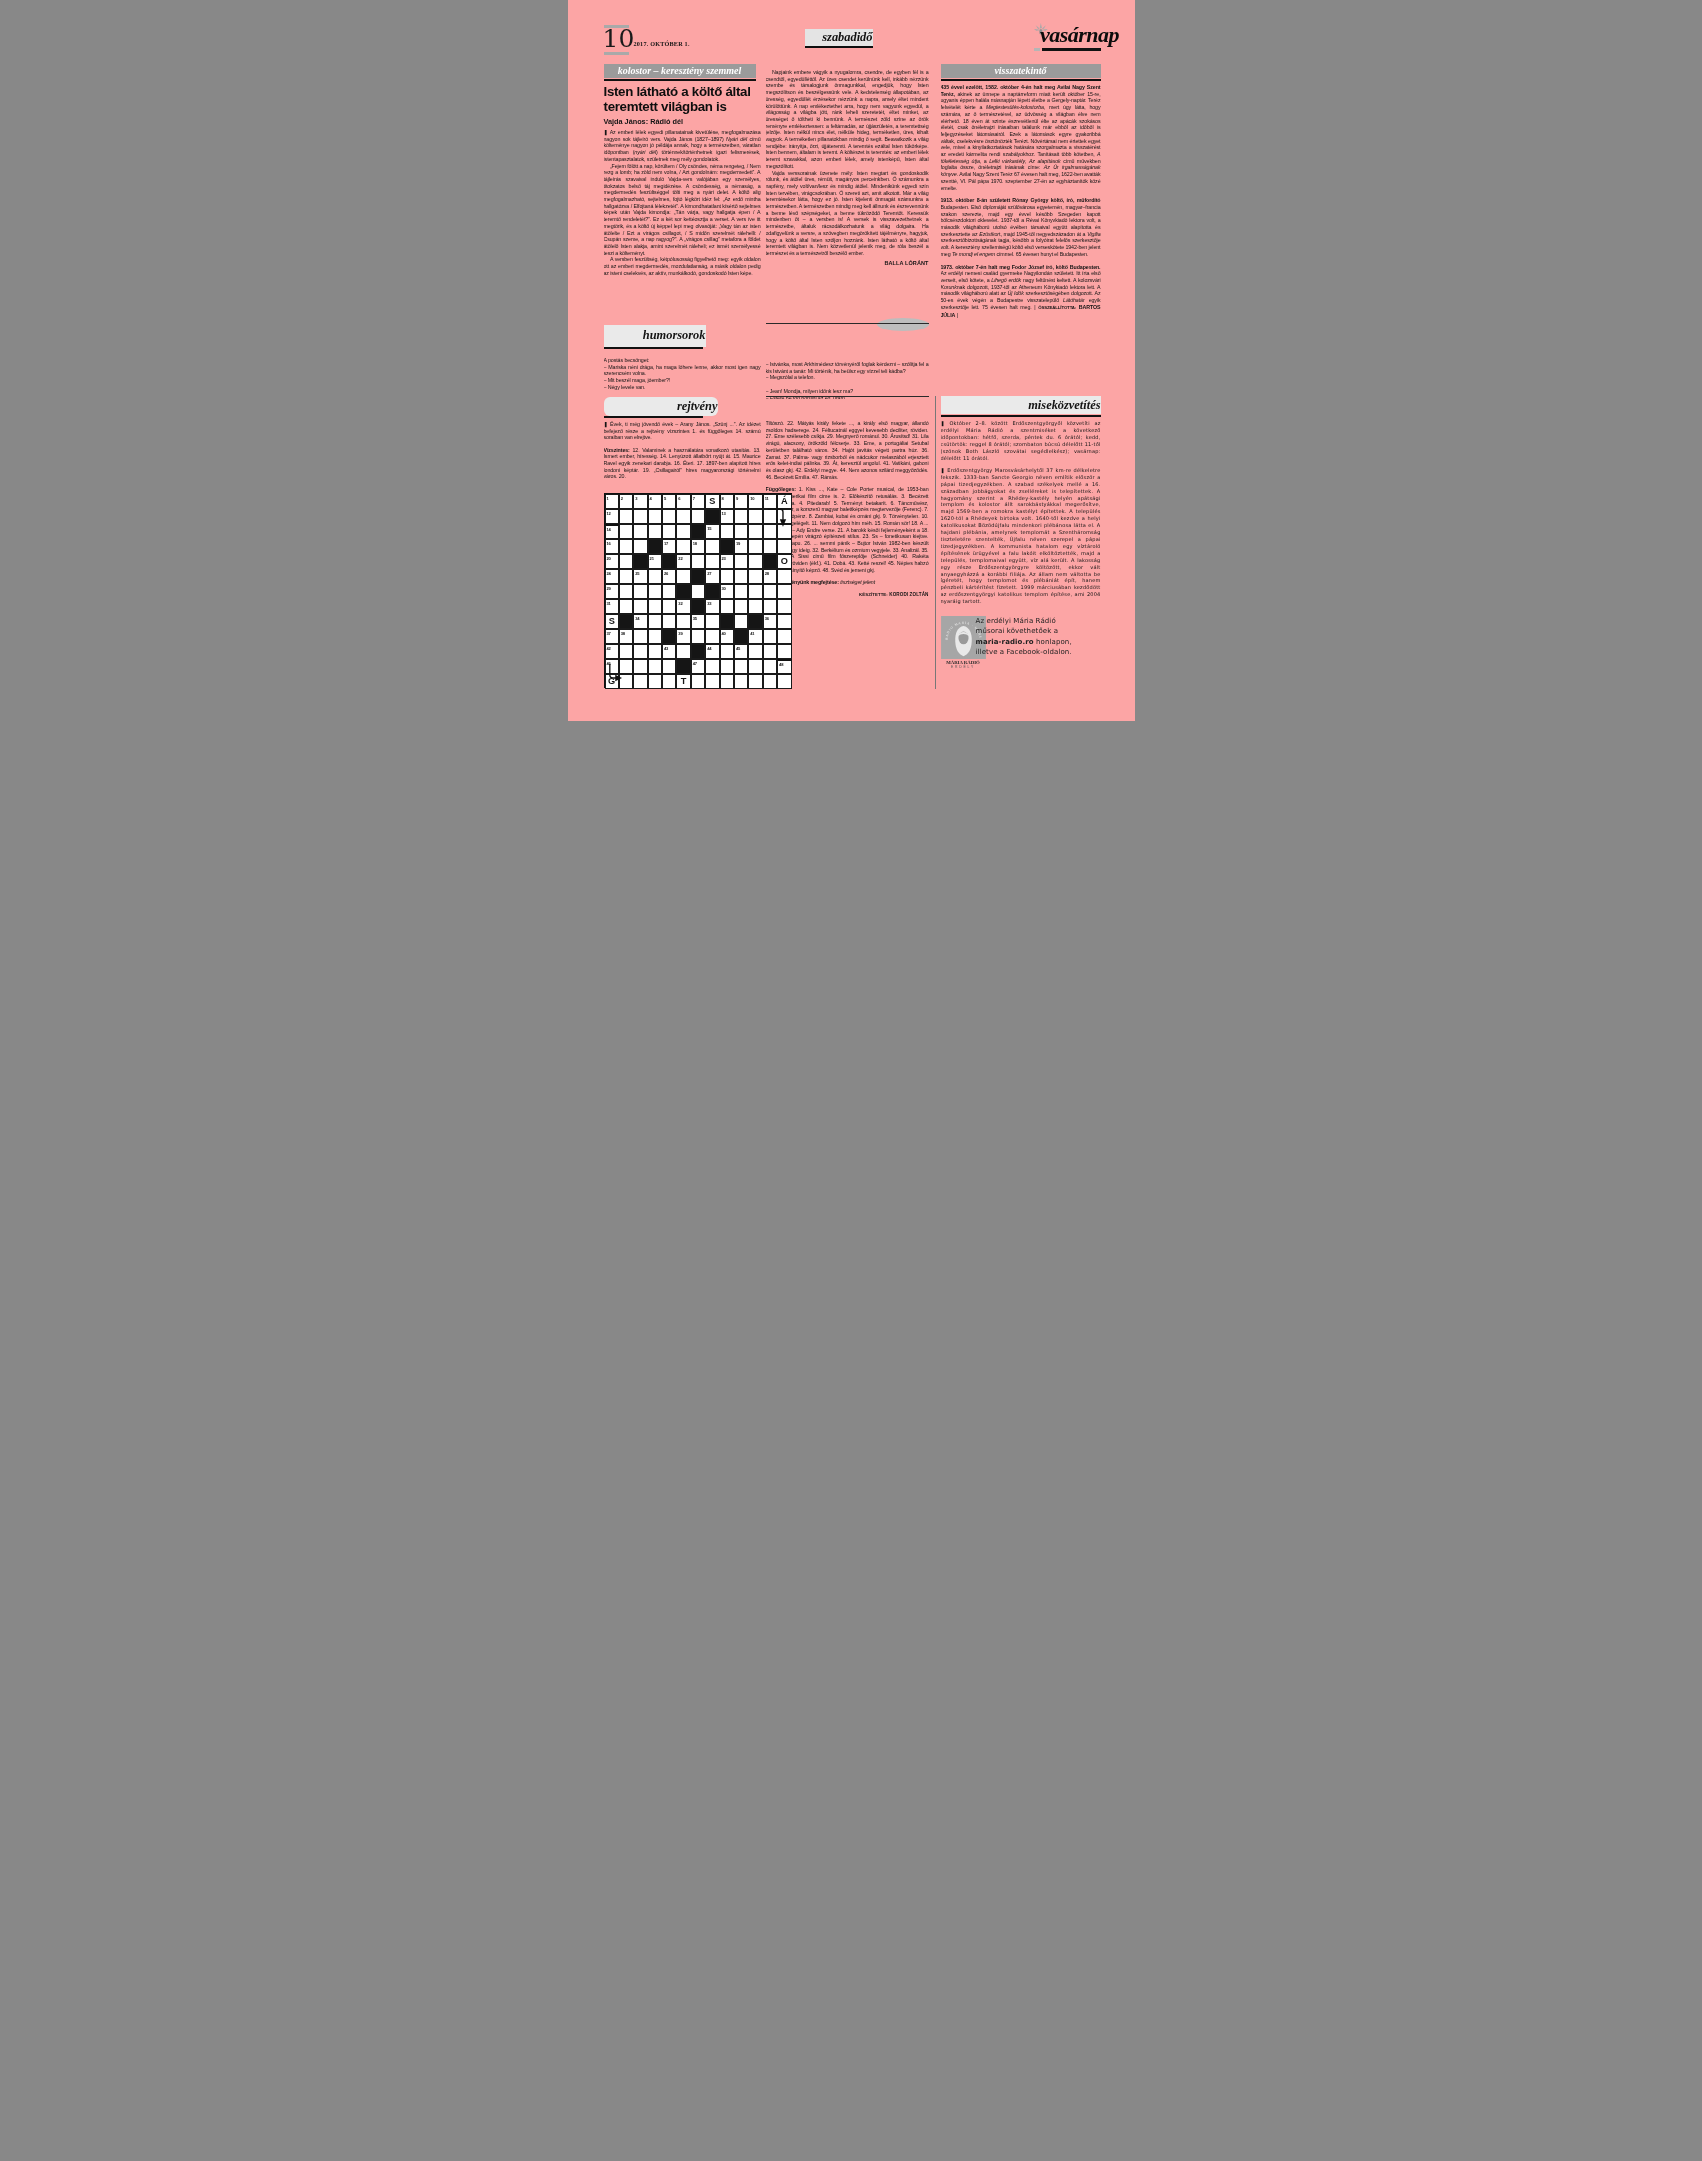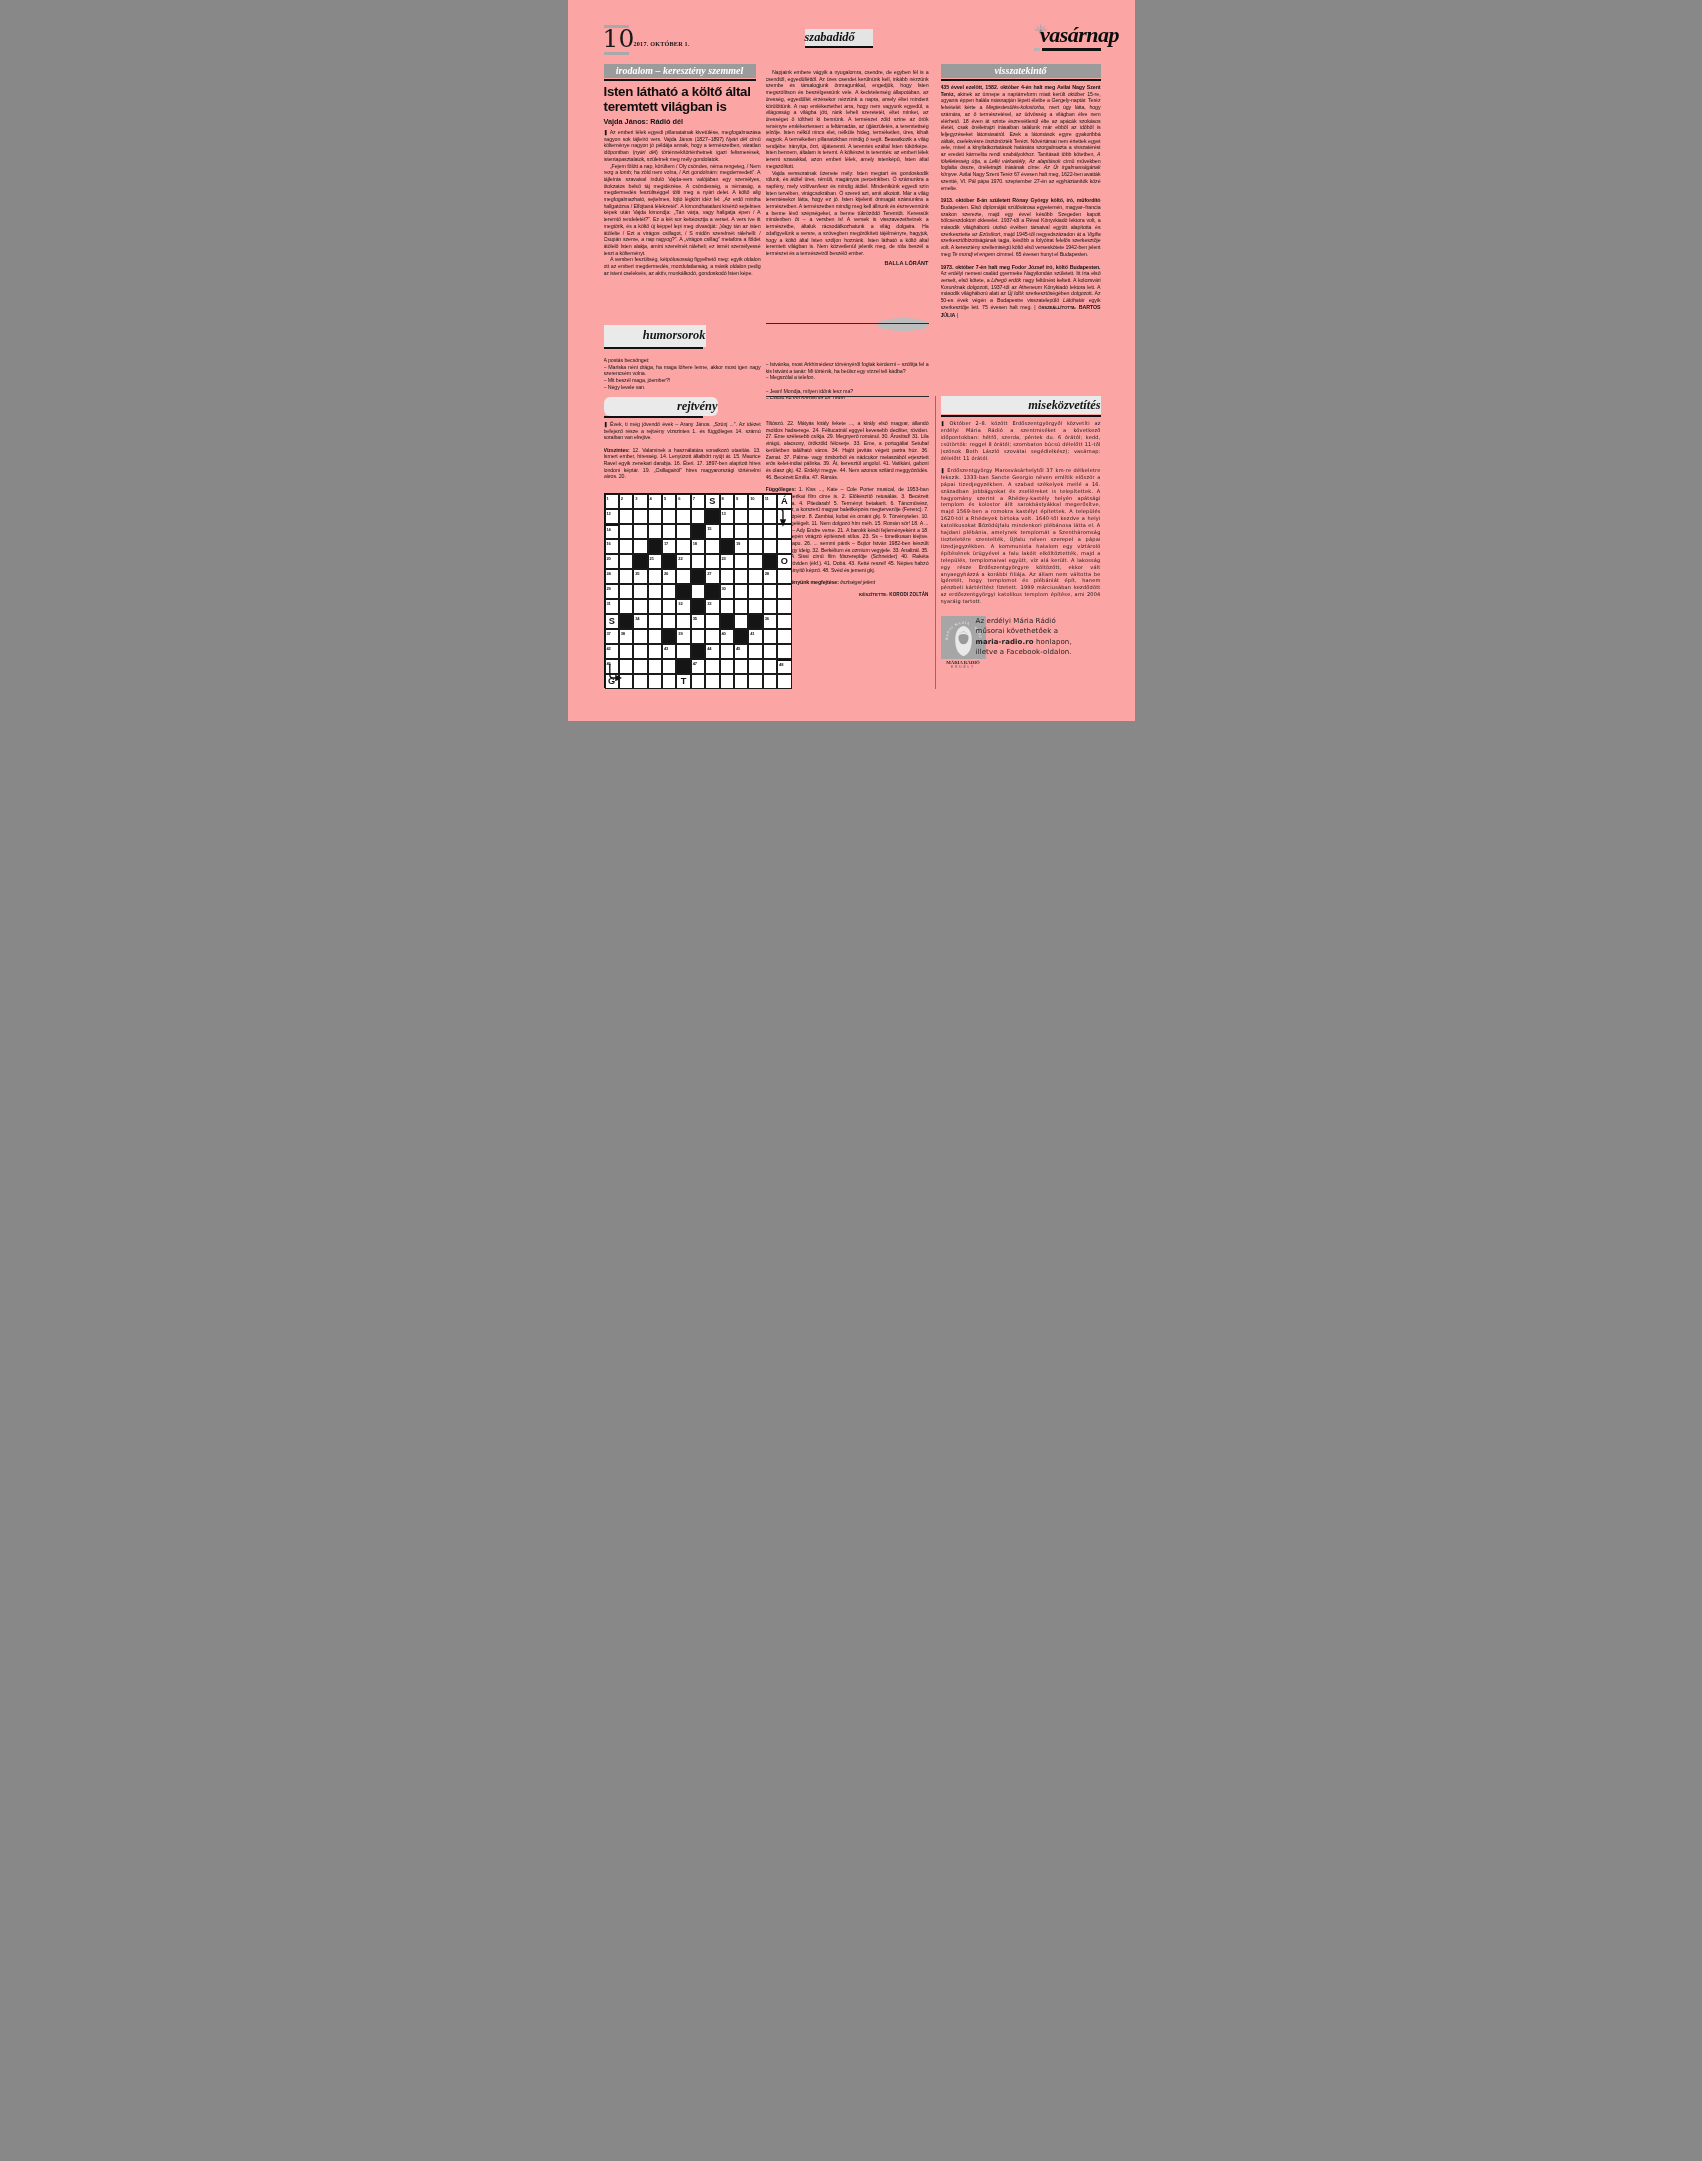--- a/index.html
+++ b/index.html
@@ -11,21 +11,21 @@
   }
   .abs { position:absolute; }
   .bar { background:#a9a9a9; }
   .blackrule { background:#111; }
   
   #hdr-num { left:35px; top:24px; font:400 25px "DejaVu Serif", serif; color:#1a1a1a; }
   #hdr-bar-top { left:36px; top:25px; width:25px; height:2.7px; }
   #hdr-bar-bot { left:36px; top:52px; width:25px; height:2.7px; }
   #hdr-date { left:66px; top:40px; font:700 6.2px "Liberation Serif", serif; letter-spacing:0.2px; }
   #szabadido { left:237px; top:29px; width:68px; height:19px; background:#e4e4e4;
-    border-bottom:2.3px solid #0e0e0e; text-align:left;
+    border-bottom:2.3px solid #0e0e0e; text-align:right;
     font:italic 700 12.4px "Liberation Serif", serif; line-height:17.4px; color:#111; }
   #brand { left:434px; top:22px; width:101px; height:28px;margin-left:32px; }
   #brand-text { position:absolute; left:6.4px; top:0; font:italic 700 22px "Liberation Serif", serif; letter-spacing:-0.5px; color:#0c0c0c; }
   #brand-ul-gray { left:466px; top:48px; width:6px; height:2.7px; background:#b5b5b5; }
   #brand-ul { left:474px; top:48px; width:59px; height:2.7px; }
   
   .band-dark { background:#9b9b9b; color:#fff; font:italic 700 10px "Liberation Serif", serif;
     text-align:center; height:14px; line-height:13.7px; }
   .band-light { background:#eaeaea; color:#141414; font:italic 700 12.4px "Liberation Serif", serif;
     text-align:right; }
@@ -108,21 +108,21 @@
         <polygon points="0,13 10,14 13,16 5,17"></polygon>
         <polygon points="30,13 20,14 17,16 25,17"></polygon>
       </g>
       <ellipse cx="15" cy="19" rx="3.4" ry="6" fill="#8f8f8f"></ellipse>
     </svg>
     <span id="brand-text">vasárnap</span>
   </div>
   <div class="abs" id="brand-ul-gray"></div>
   <div class="abs blackrule" id="brand-ul"></div>
 
-  <div class="abs band-dark" id="band-irodalom">irodalom – keresztény szemmel</div>
+  <div class="abs band-dark" id="band-irodalom">kolostor – keresztény szemmel</div>
   <div class="abs blackrule" id="rule-irodalom"></div>
   <div class="abs band-dark" id="band-vissza">visszatekintő</div>
   <div class="abs blackrule" id="rule-vissza"></div>
 
   <h1 class="abs" id="article-title">Isten látható a költő által teremtett világban is</h1>
   <h2 class="abs" id="article-subtitle">Vajda János: Rádió dél</h2>
   <div class="abs body-text" id="left-body">
     <p>❚ Az emberi lélek egyedi pillanatainak kivetülése, megfogalmazása nagyon sok tájleíró vers. Vajda János (1827–1897) <i>Nyári dél</i> című költeménye nagyon jó példája annak, hogy a természetben, váratlan időpontban (<i>nyári dél</i>) történnek/történhetnek igazi felismerések, istentapasztalatok, születnek meg mély gondolatok.</p>
     <p class="ind">„Fejem fölött a nap, körültem / Oly csöndes, néma rengeteg, / Nem rezg a lomb; ha zöld nem volna, / Azt gondolnám: megdermedett”. A tájleírás szavaival induló Vajda-vers valójában egy személyes, titokzatos belső táj megidézése. A csöndesség, a némaság, a megdermedés feszültséggel tölti meg a nyári delet. A költő alig megfogalmazható, sejtelmes, fojtó légkört idéz fel: „Az erdő mintha hallgatózva / Elfojtaná lélekzetét”. A kimondhatatlant kísértő sejtelmes képek után Vajda kimondja: „Tán várja, vagy hallgatja épen / A teremtő rendeletét?”. Ez a két sor kettéosztja a verset. A vers íve itt megtörik, és a költő új képpel lepi meg olvasóját: „Vagy tán az isten átölelte / Ezt a virágos csillagot, / S midőn szerelmét rálehelli: / Csupán szeme, a nap ragyog?”. A „virágos csillag” metafora a földet átölelő Isten alakja, amint szerelmét ráleheli; ez ismét személyessé teszi a költeményt.</p>
     <p class="ind">A versben feszültség, kétpólusosság figyelhető meg: egyik oldalon ott az emberi megdermedés, mozdulatlanság, a másik oldalon pedig az isteni cselekvés, az aktív, munkálkodó, gondoskodó Isten képe.</p>

